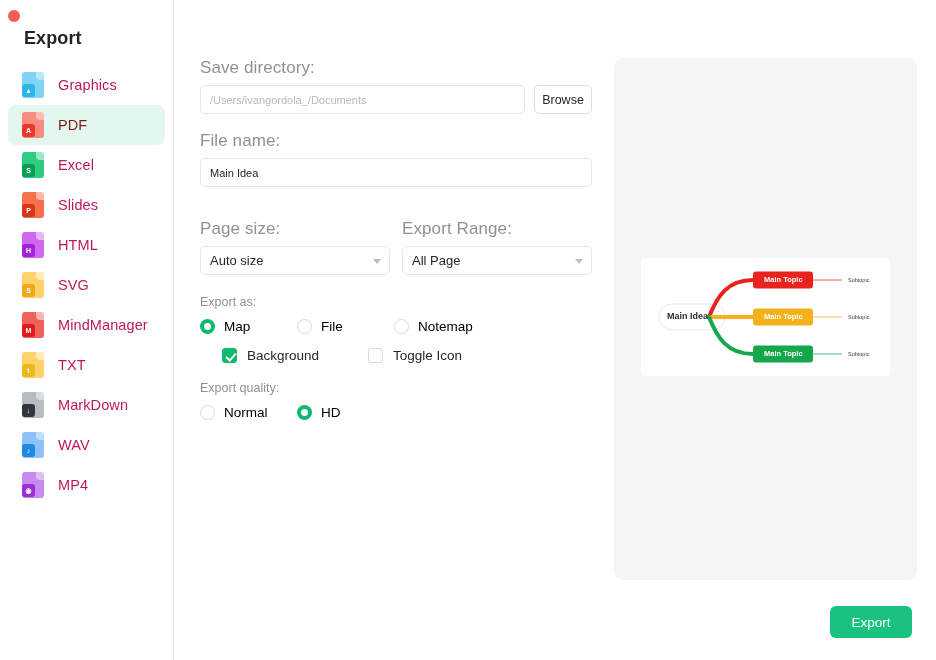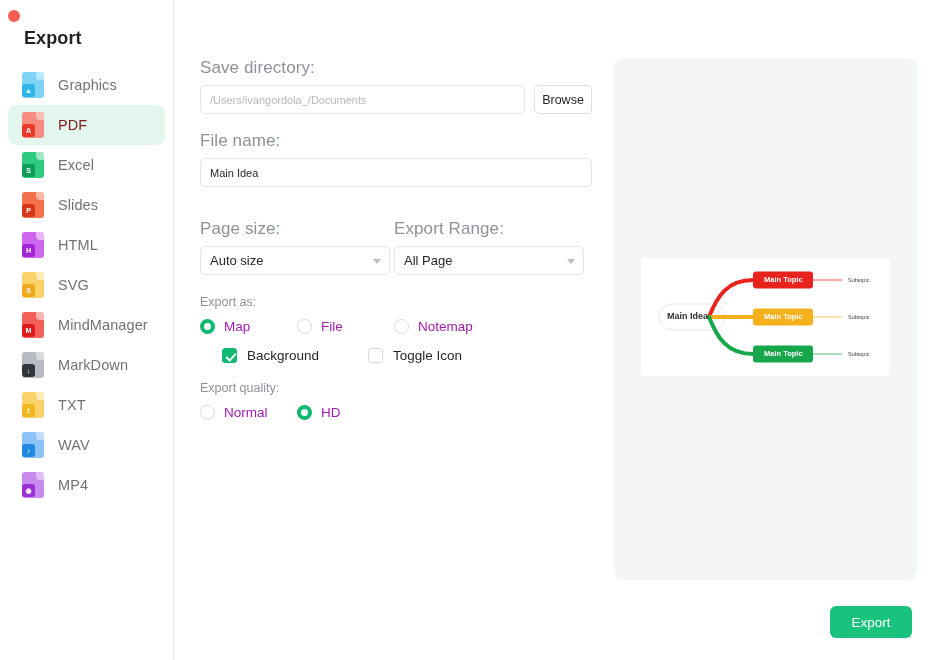--- a/index.html
+++ b/index.html
@@ -65,21 +65,21 @@
     border-radius: 8px;
     padding-left: 14px;
     margin-bottom: 0px;
     cursor: pointer;
   }
   .nav-item.active {
     background: #e3f7ee;
   }
   .nav-label {
     font-size: 14.5px;
-    color: #737373;
+    color: #be185d;
     margin-left: 14px;
     letter-spacing: 0.1px;
   }
   .nav-item.active .nav-label {
     color: #7f1d1d;
   }
 
   
   .ficon {
     position: relative;
@@ -168,21 +168,21 @@
     font-size: 12.5px;
     color: #23272b;
     cursor: pointer;
   }
 
   .fname-wrap { margin-bottom: 32px; }
   .fname-input { width: 100%; }
 
   .two-col {
     display: flex;
-    gap: 4px;
+    gap: 12px;
     margin-bottom: 20px;
   }
   .col { width: 190px; }
 
   .select-box {
     position: relative;
     height: 29px;
     border: 1px solid #e3e5e8;
     border-radius: 5px;
     background: #ffffff;
@@ -238,21 +238,21 @@
     content: "";
     position: absolute;
     left: 50%; top: 50%;
     width: 7px; height: 7px;
     margin: -3.5px 0 0 -3.5px;
     border-radius: 50%;
     background: #ffffff;
   }
   .radio-label {
     font-size: 13.5px;
-    color: #a21caf;
+    color: #000000;
     margin-left: 9px;
   }
 
   .check-row {
     display: flex;
     align-items: center;
     margin: 4px 0 18px 22px;
   }
   .check-opt { display: flex; align-items: center; cursor: pointer; }
   .checkbox {
@@ -402,33 +402,33 @@
         <div class="nav-item">
           <span class="ficon">
             <span class="sheet" style="background:#f2605a"></span>
             <span class="fold" style="background:#f9b3b0"></span>
             <span class="badge" style="background:#e01b1b">M</span>
           </span>
           <span class="nav-label">MindManager</span>
         </div>
         <div class="nav-item">
           <span class="ficon">
+            <span class="sheet" style="background:#fcd36a"></span>
+            <span class="fold" style="background:#fde9b4"></span>
+            <span class="badge" style="background:#f0b81e">t</span>
+          </span>
+          <span class="nav-label">TXT</span>
+        </div>
+        <div class="nav-item">
+          <span class="ficon">
             <span class="sheet" style="background:#b6bcc2"></span>
             <span class="fold" style="background:#d8dcdf"></span>
             <span class="badge" style="background:#31363b">↓</span>
           </span>
           <span class="nav-label">MarkDown</span>
-        </div>
-        <div class="nav-item">
-          <span class="ficon">
-            <span class="sheet" style="background:#fcd36a"></span>
-            <span class="fold" style="background:#fde9b4"></span>
-            <span class="badge" style="background:#f0b81e">t</span>
-          </span>
-          <span class="nav-label">TXT</span>
         </div>
         <div class="nav-item">
           <span class="ficon">
             <span class="sheet" style="background:#8cc2f7"></span>
             <span class="fold" style="background:#c0ddfb"></span>
             <span class="badge" style="background:#1f8ae0">♪</span>
           </span>
           <span class="nav-label">WAV</span>
         </div>
         <div class="nav-item">

